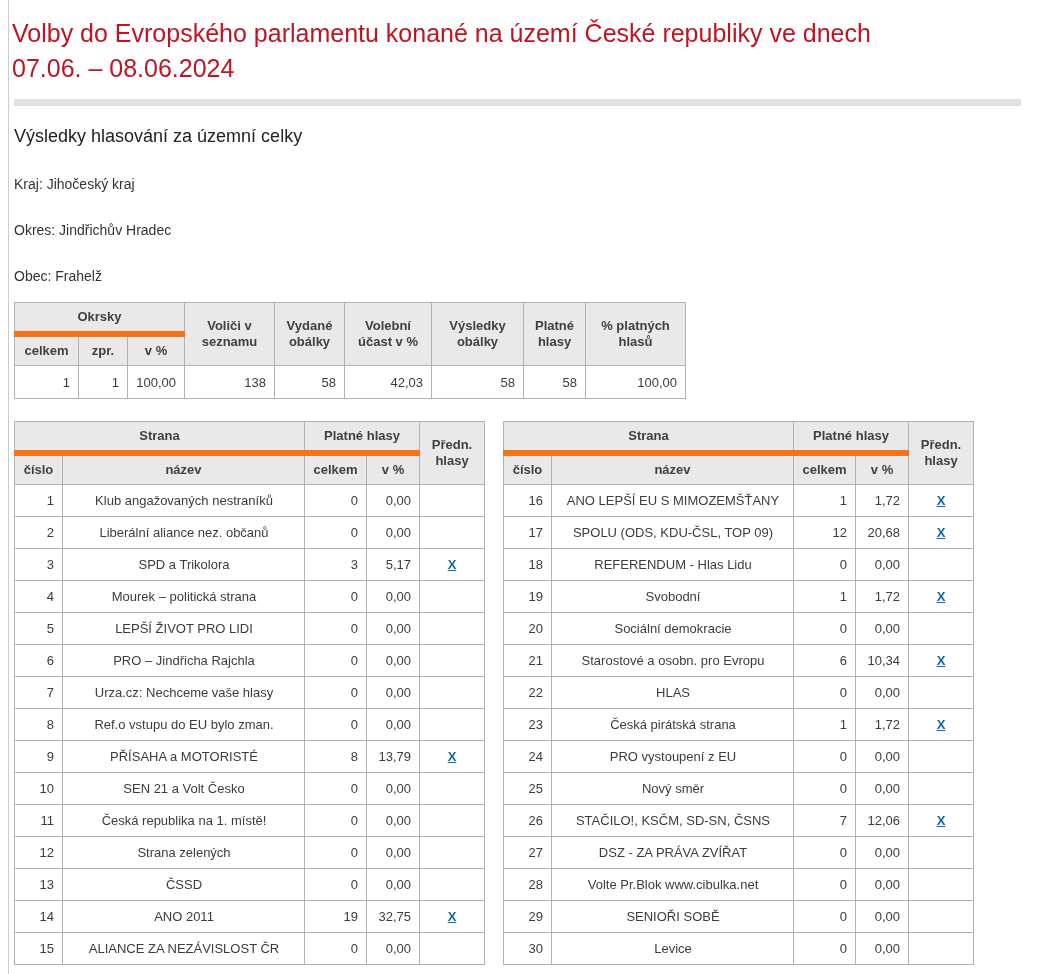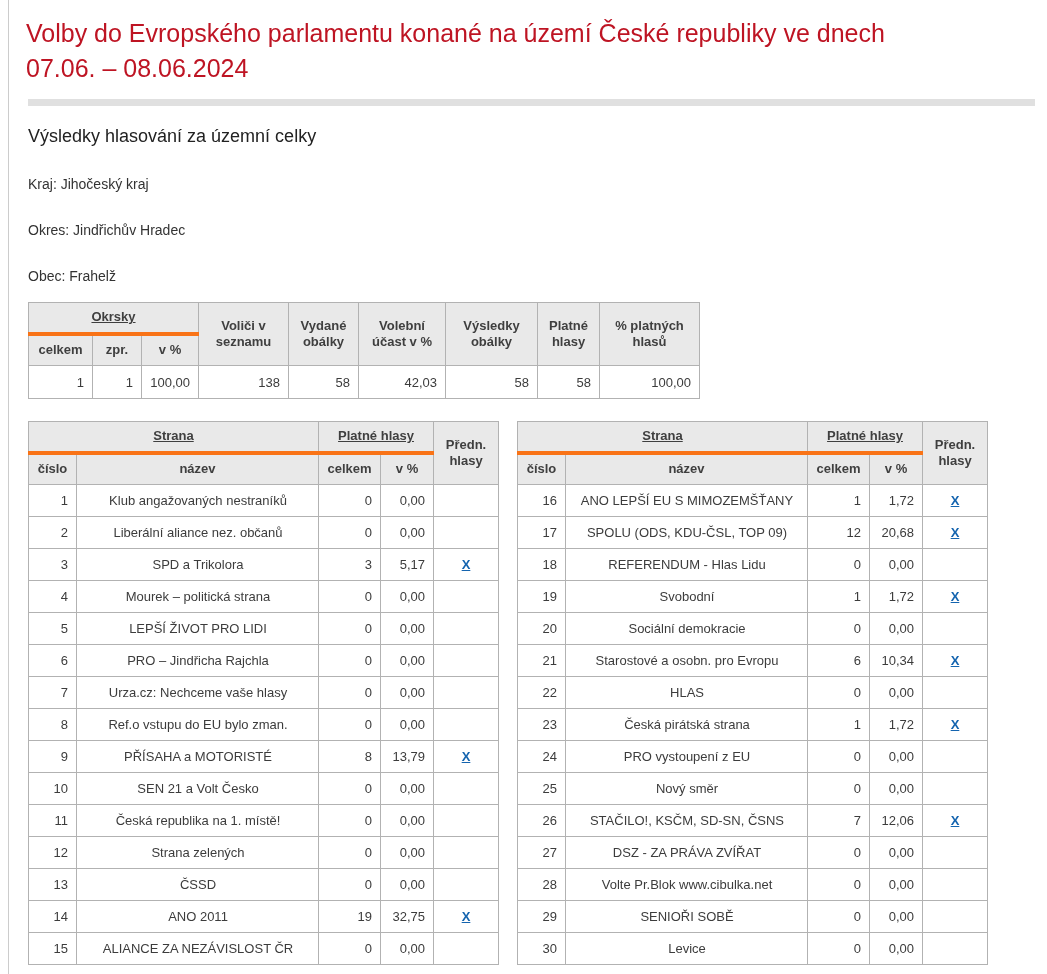--- a/index.html
+++ b/index.html
@@ -8,21 +8,21 @@
     background:#ffffff;
     font-family:"Liberation Sans", sans-serif;
     color:#3c3c3c;
     position:relative;
     overflow:hidden;
   }
   .page-edge{
     position:absolute;left:8px;top:0;height:100%;width:1px;
     background:#cccccc;
   }
-  .content{margin-left:28px;margin-right:7px;}
+  .content{margin-left:14px;margin-right:7px;}
   h1.title{
     color:#be1423;
     font-size:25px;
     font-weight:normal;
     line-height:35px;
     margin:16px 0 0 -2px;
     letter-spacing:0;
   }
   .divider{
     height:7px;background:#e0e0e0;
@@ -45,21 +45,21 @@
     overflow:hidden;
   }
   .vtable th{
     background:#e9e9e9;
     font-weight:bold;
     color:#3f3f3f;
     text-align:center;
     padding:2px 6px;
     line-height:16px;
   }
-  .vtable th.split{border-bottom:4px solid #f97316;text-decoration:underline;}
+  .vtable th.split{border-bottom:6px solid #f97316;}
   .vtable thead tr.r1{height:31px;}
   .vtable thead tr.r2{height:32px;}
   .vtable td{padding:0 8px;color:#3c3c3c;background:#ffffff;}
   .vtable tbody tr{height:32px;}
   table.summary{width:671px;margin-top:17px;}
   table.summary tbody tr{height:33px;}
   td.num{text-align:right;}
   td.name{text-align:center;padding-left:9px;}
   td.pref{text-align:center;}
   .tables-row{display:flex;gap:18px;margin-top:22px;}

